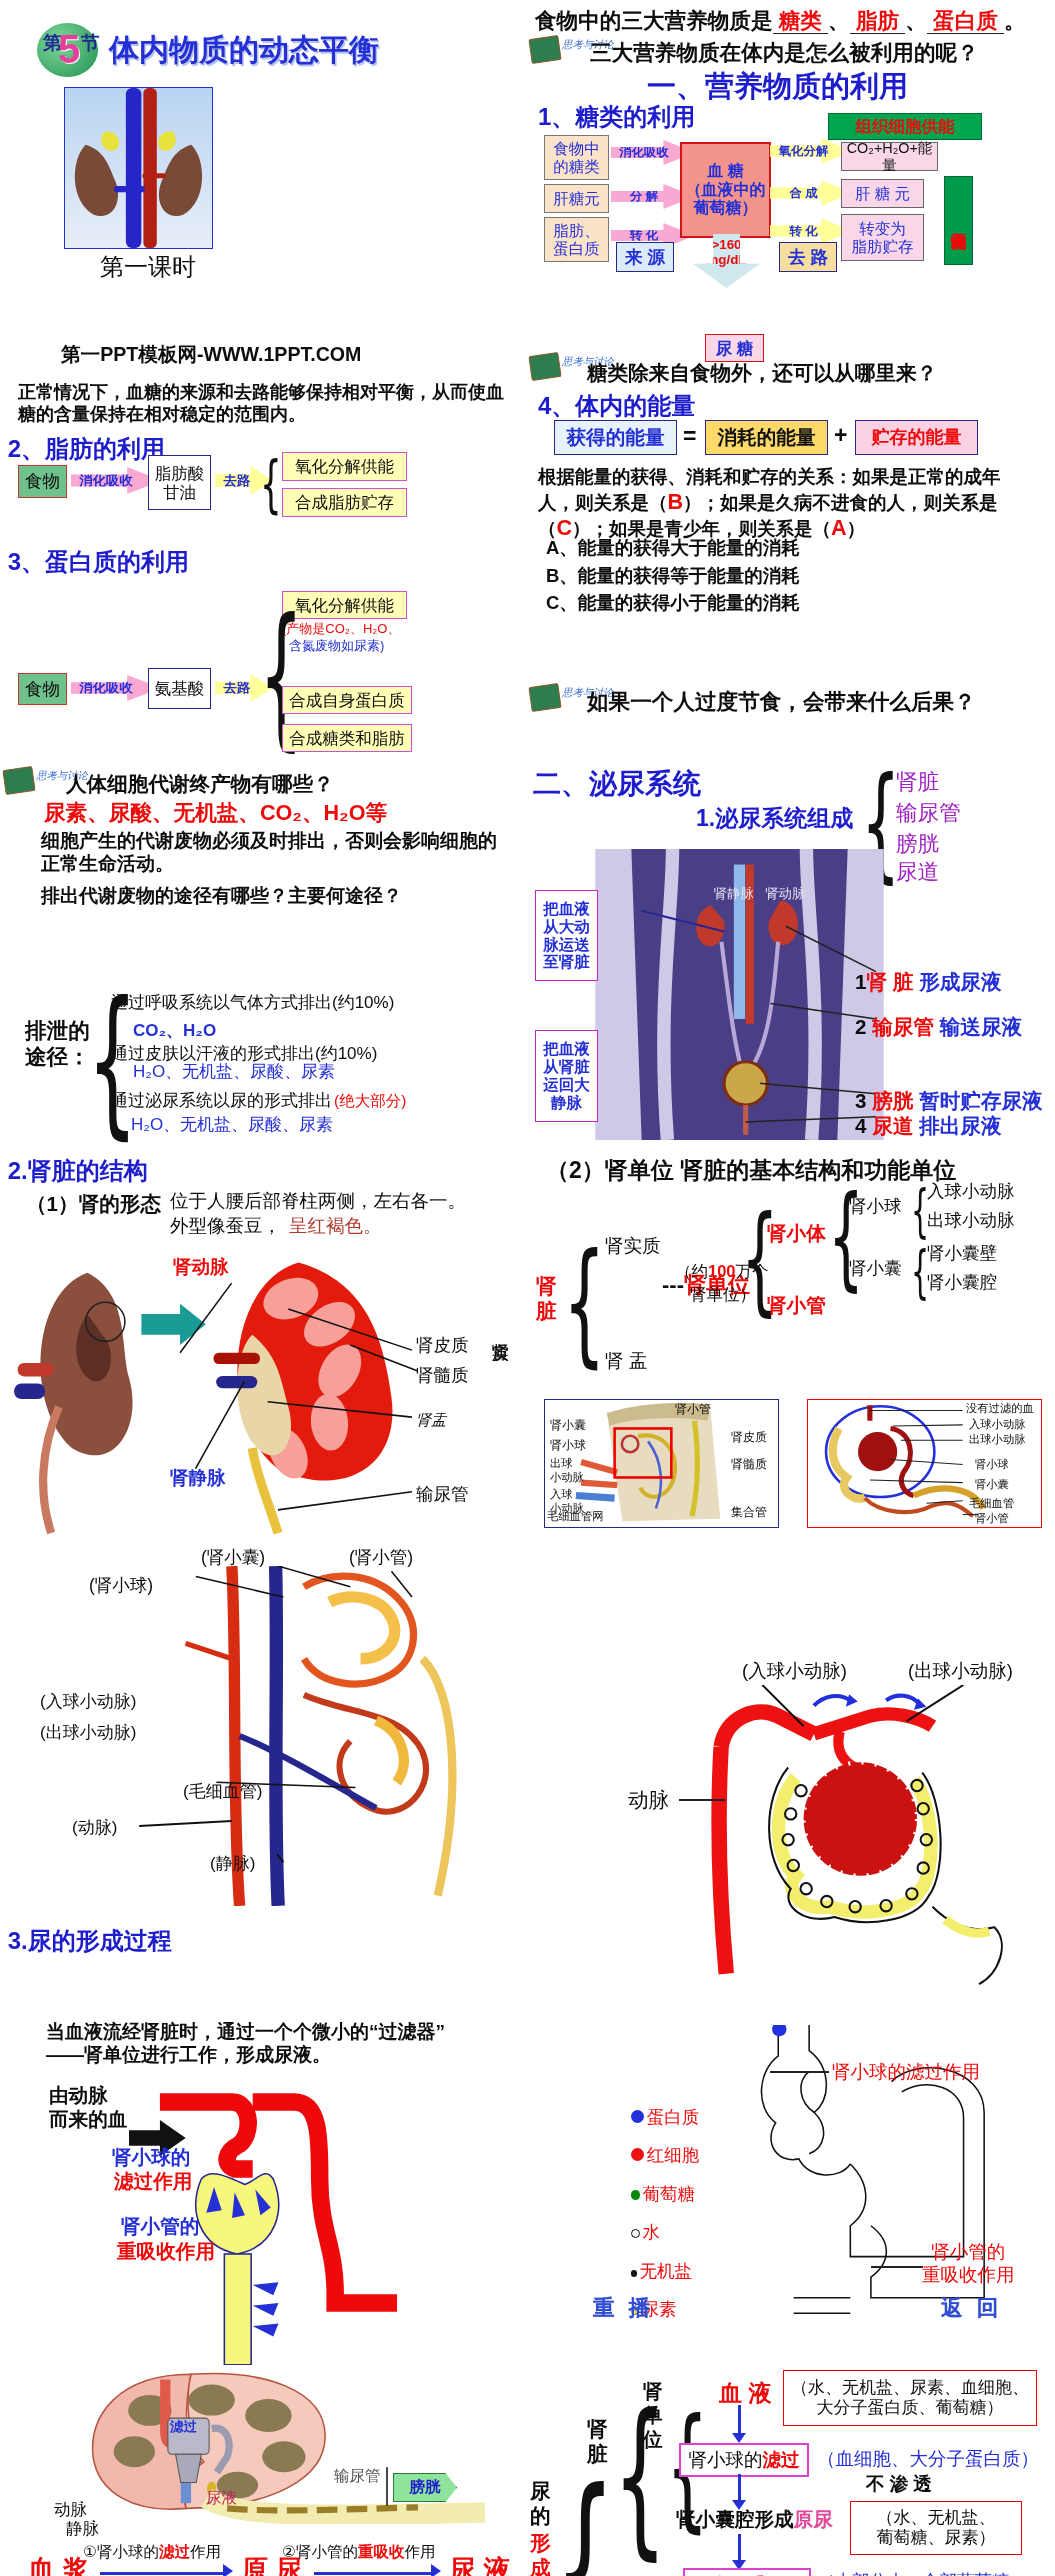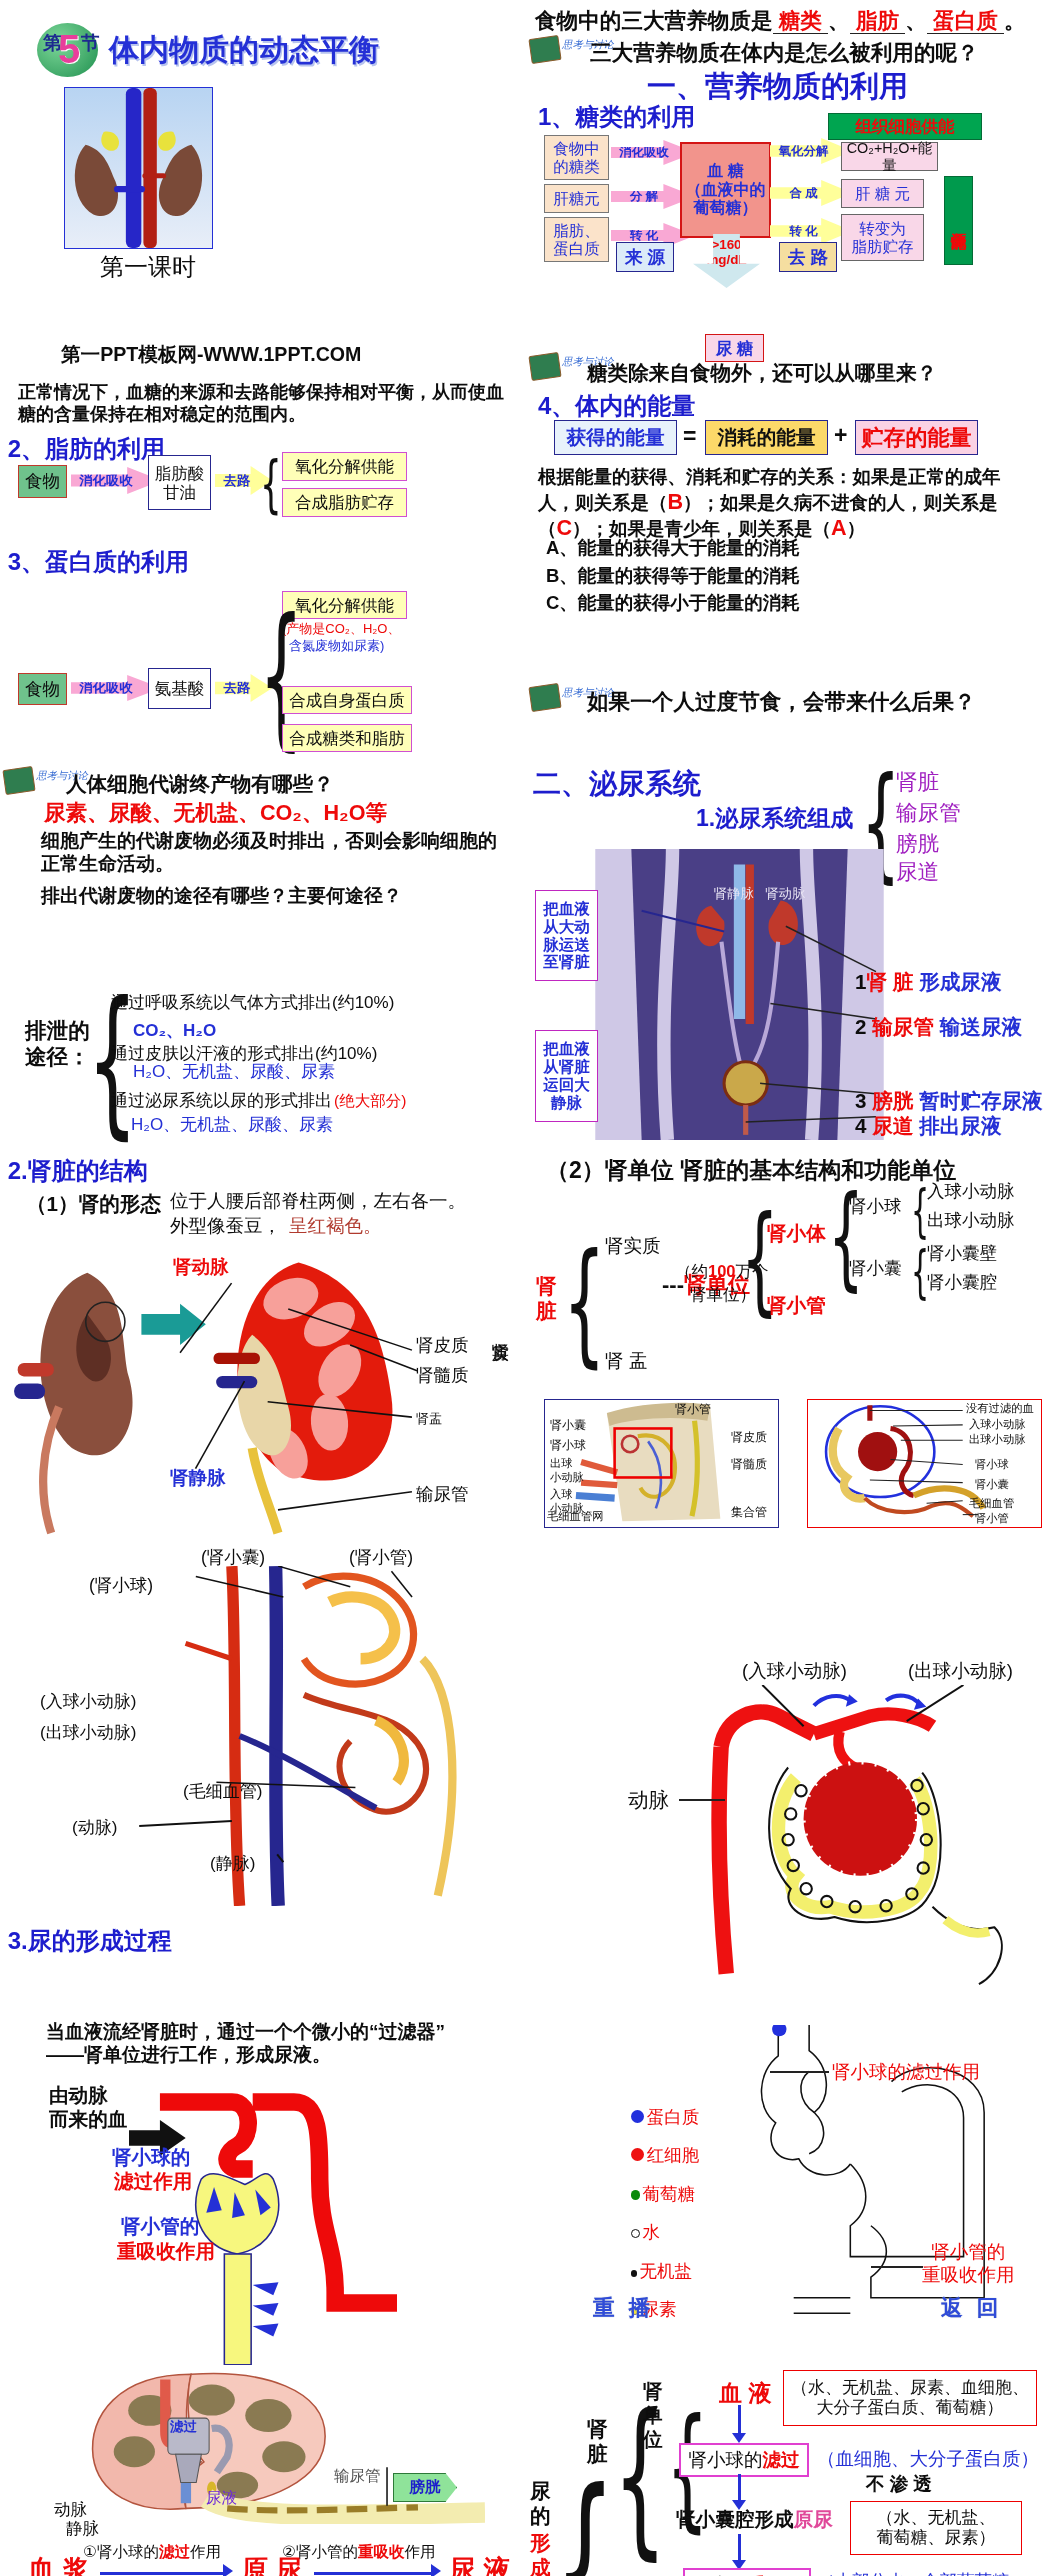--- a/index.html
+++ b/index.html
@@ -142,21 +142,21 @@
       <line x1="540" y1="110" x2="780" y2="190" stroke="#111" stroke-width="3"></line>
       <line x1="500" y1="290" x2="780" y2="320" stroke="#111" stroke-width="3"></line>
       <line x1="520" y1="500" x2="780" y2="465" stroke="#111" stroke-width="3"></line>
     </svg>
   </div>
   <span class="t red b nw" style="left:173px;top:1256px;font-size:18.5px;">肾动脉</span>
   <span class="t blue b nw" style="left:170px;top:1467px;font-size:18.5px;">肾静脉</span>
   <span class="t nw" style="left:416px;top:1335px;font-size:17.5px;">肾皮质</span>
   <span class="t nw" style="left:416px;top:1365px;font-size:17.5px;">肾髓质</span>
   <span class="t nw vtxt" style="left:489px;top:1329px;font-size:17.5px;height:77px;">肾实质</span>
-  <span class="t nw" style="left:416px;top:1411px;font-size:13px;">肾盂</span>
+  <span class="t nw" style="left:416px;top:1411px;font-size:15px;font-style:italic;">肾盂</span>
   <span class="t nw" style="left:416px;top:1484px;font-size:17.5px;">输尿管</span>
 
   <span class="t nw" style="left:89px;top:1575px;font-size:17.5px;">(肾小球)</span>
   <span class="t nw" style="left:201px;top:1547px;font-size:17.5px;">(肾小囊)</span>
   <span class="t nw" style="left:349px;top:1547px;font-size:17.5px;">(肾小管)</span>
   <div style="position:absolute;left:62px;top:1566px;width:453px;height:340px;">
     <svg width="453" height="340" viewBox="0 0 880 660">
       <path d="M330 0 C340 200 330 450 345 660" stroke="#d62c12" stroke-width="22" fill="none"></path>
       <path d="M415 0 C420 220 410 460 420 660" stroke="#26268f" stroke-width="26" fill="none"></path>
       <path d="M470 40 C520 10 600 10 650 60 C700 110 690 180 640 210 C580 245 500 230 470 180" stroke="#e2551f" stroke-width="14" fill="none"></path>
@@ -228,21 +228,21 @@
       <ellipse cx="300" cy="232" rx="9" ry="14" fill="#d8b62a"></ellipse>
       <ellipse cx="315" cy="258" rx="9" ry="14" fill="#d8b62a"></ellipse>
       <path d="M290 250 C350 290 520 285 830 278" stroke="#f3ecb0" stroke-width="40" fill="none"></path>
       <path d="M330 270 C420 278 560 272 700 268" stroke="#9a7d28" stroke-width="12" fill="none" stroke-dasharray="40 18"></path>
       <line x1="640" y1="190" x2="640" y2="265" stroke="#111" stroke-width="3"></line>
     </svg>
   </div>
   <span class="t nw" style="left:54px;top:2499px;font-size:16.5px;">动脉</span>
   <span class="t nw" style="left:66px;top:2518px;font-size:16.5px;">静脉</span>
   <span class="t blue b nw" style="left:170px;top:2419px;font-size:13.4px;">滤过</span>
-  <span class="t nw" style="left:206px;top:2489px;font-size:15.5px;color:#6d28d9;">尿液</span>
+  <span class="t nw" style="left:206px;top:2489px;font-size:15.5px;color:#be185d;">尿液</span>
   <span class="t nw" style="left:334px;top:2467px;font-size:15.5px;color:#555;">输尿管</span>
   <div class="sign" style="left:393px;top:2473px;width:62px;height:27px;font-size:15.5px;">膀胱</div>
 
   <span class="t nw" style="left:83px;top:2543px;font-size:15.5px;"><span>①肾小球的</span><span class="red b">滤过</span><span>作用</span></span>
   <span class="t nw" style="left:282px;top:2543px;font-size:15.5px;"><span>②肾小管的</span><span class="red b">重吸收</span><span>作用</span></span>
   <span class="t red b nw" style="left:28px;top:2554px;font-size:27px;">血 浆</span>
   <div class="hline" style="left:100px;top:2572px;width:124px;height:3.1px;background:#2430d6;"></div>
   <div class="dhead" style="left:221px;top:2566px;transform:rotate(-90deg);"></div>
   <span class="t red b nw" style="left:241px;top:2554px;font-size:27px;">原 尿</span>
   <div class="hline" style="left:314px;top:2572px;width:118px;height:3.1px;background:#2430d6;"></div>
@@ -290,21 +290,21 @@
     <div class="thinkboard"></div>
       <span class="thinklbl">思考与讨论</span>
   </div>
   <span class="t b nw" style="left:587px;top:360px;font-size:20.6px;">糖类除来自食物外，还可以从哪里来？</span>
   <span class="t hd nw" style="left:538px;top:391px;font-size:24px;">4、体内的能量</span>
 
   <div class="box" style="left:554px;top:420px;width:121px;height:33px;background:#e8f2fb;border:1.5px solid #26268f;color:#2430d6;font-weight:bold;font-size:19.6px;">获得的能量</div>
   <span class="t b nw" style="left:683px;top:422px;font-size:23px;">=</span>
   <div class="box" style="left:705px;top:420px;width:121px;height:33px;background:#fcd969;border:1.5px solid #26268f;color:#111;font-weight:bold;font-size:19.6px;">消耗的能量</div>
   <span class="t b nw" style="left:834px;top:421px;font-size:23px;">+</span>
-  <div class="box" style="left:855px;top:420px;width:121px;height:33px;background:#fad2e4;border:1.5px solid #26268f;color:#ee0a0a;font-weight:bold;font-size:22px;">贮存的能量</div>
+  <div class="box" style="left:855px;top:420px;width:121px;height:33px;background:#fad2e4;border:1.5px solid #26268f;color:#ee0a0a;font-weight:bold;font-size:18px;">贮存的能量</div>
 
   <span class="t b" style="left:538px;top:466px;width:497px;font-size:18.5px;"><span>根据能量的获得、消耗和贮存的关系：如果是正常的成年人，则关系是（</span><span class="red b" style="font-size:21.6px;">B</span><span>）；如果是久病不进食的人，则关系是（</span><span class="red b" style="font-size:21.6px;">C</span><span>）；如果是青少年，则关系是（</span><span class="red b" style="font-size:21.6px;">A</span><span>）</span></span>
   <span class="t b nw" style="left:546px;top:537px;font-size:18.5px;">A、能量的获得大于能量的消耗</span>
   <span class="t b nw" style="left:546px;top:565px;font-size:18.5px;">B、能量的获得等于能量的消耗</span>
   <span class="t b nw" style="left:546px;top:592px;font-size:18.5px;">C、能量的获得小于能量的消耗</span>
 
   <div class="think" style="left:530px;top:685px;">
     <div class="thinkboard"></div>
       <span class="thinklbl">思考与讨论</span>
   </div>

